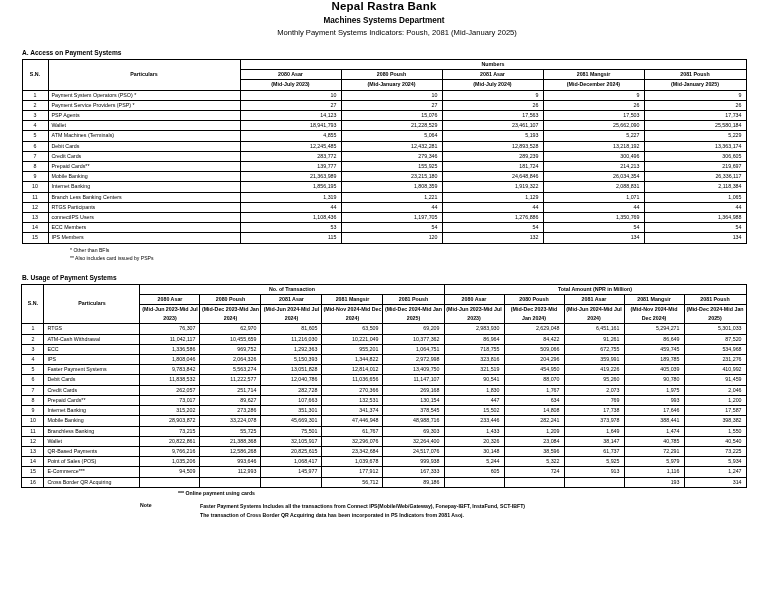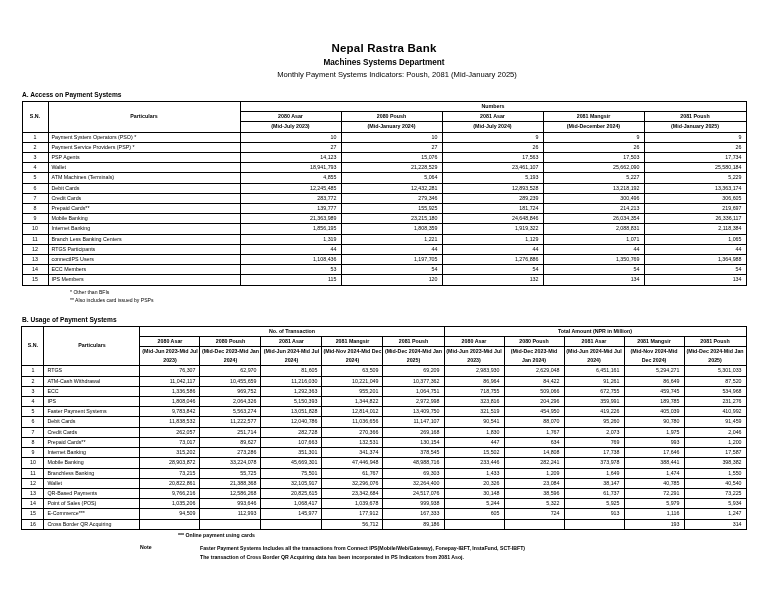--- a/index.html
+++ b/index.html
@@ -16,21 +16,20 @@
   }
   .page {
     position: relative;
     width: 768px;
     height: 593px;
     padding: 0;
     box-sizing: border-box;
   }
   .header {
     text-align: center;
-    margin-top: 42px;
   }
   .header .title {
     font-size: 11.5px;
     font-weight: bold;
     letter-spacing: 0.2px;
   }
   .header .dept {
     font-size: 8.2px;
     font-weight: bold;
     margin-top: 4px;

